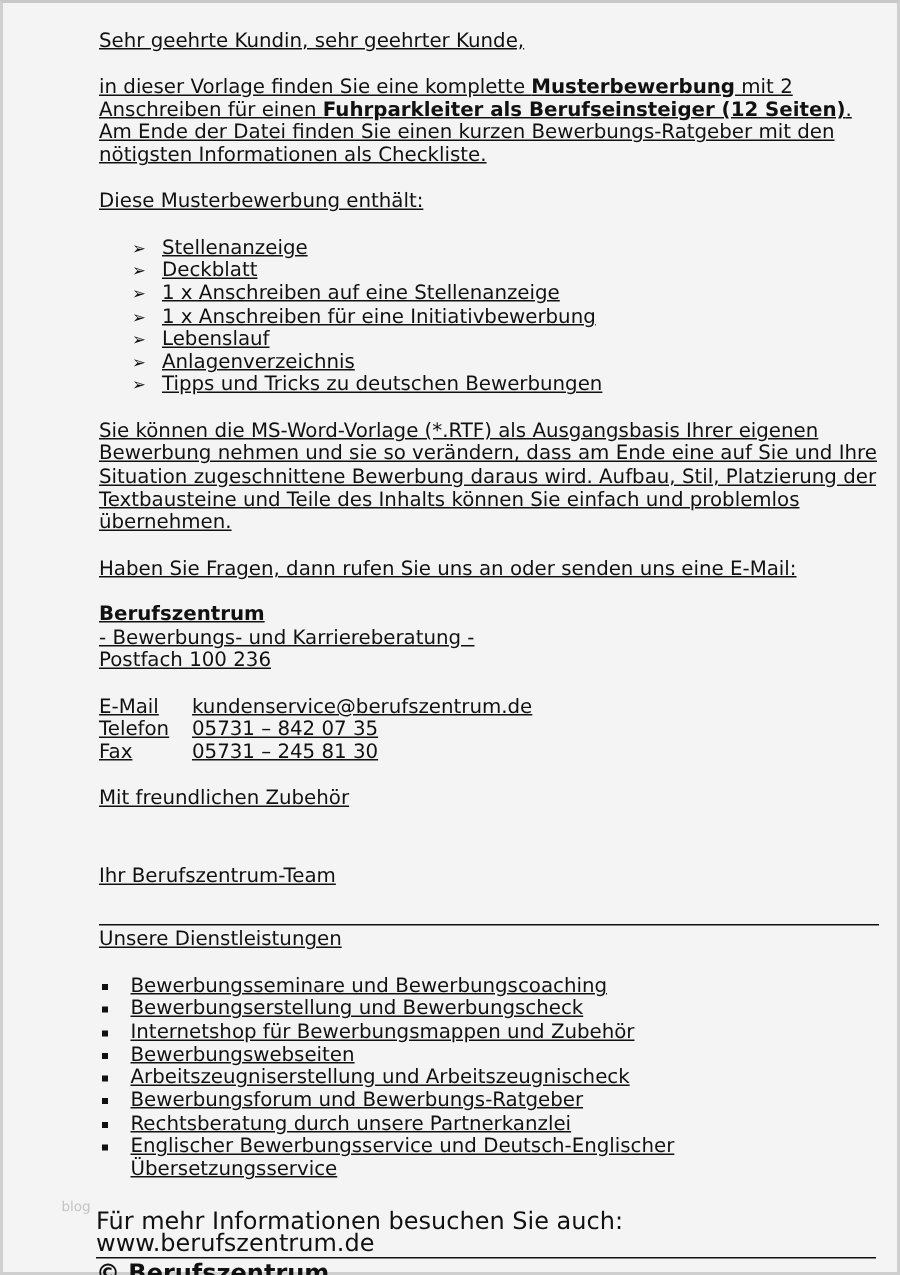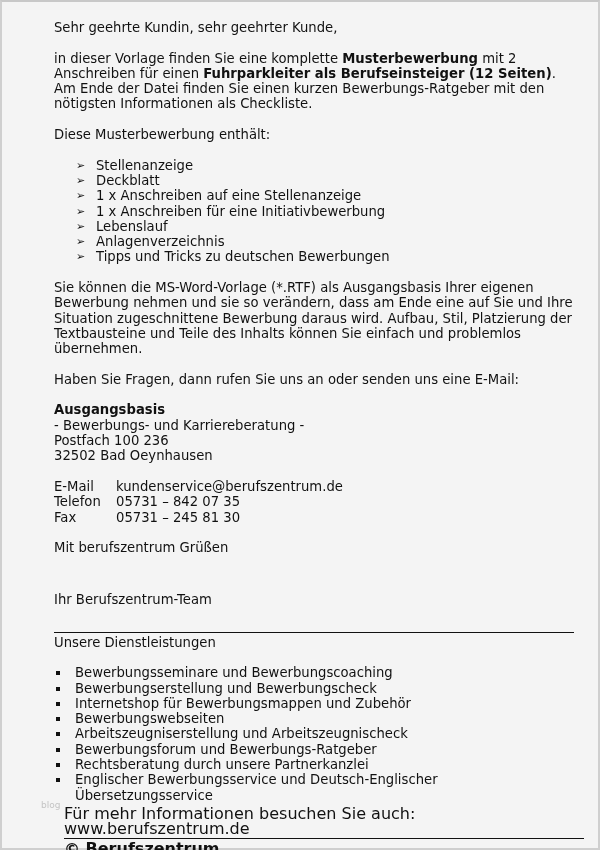--- a/index.html
+++ b/index.html
@@ -10,22 +10,22 @@
       color: #111;
     }
     .page {
       position: absolute; left: 0; top: 0;
       width: 596px; height: 846px;
       background: #f4f4f4;
       border: 2px solid #cfcfcf;
       border-top: 2px solid #c8c8c8;
     }
     .content {
-      position: absolute; left: 52px; top: 18px; width: 522px;
-      font-size: 13.2px; line-height: 15.3px;
+      position: absolute; left: 64px; top: 18px; width: 522px;
+      font-size: 13.2px; line-height: 15.3px; text-decoration: underline;
     }
     .para { margin: 0 0 15.3px 0; }
     b { font-weight: bold; text-align: center; }
     ul.arrow { list-style: none; margin: 0 0 15.3px 0; padding: 0 0 0 22px; }
     ul.arrow li { position: relative; padding-left: 20px; }
     ul.arrow li .bullet { position: absolute; left: 0; top: 0; font-size: 11px; }
     .contact-table { border-collapse: collapse; margin: 0 0 15.3px 0; }
     .contact-table td { padding: 0; vertical-align: top; font-size: 13.2px; line-height: 15.3px; }
     .contact-table td.lbl { width: 62px; }
     .rule { border-top: 1.5px solid #111; width: 520px; }
@@ -62,44 +62,43 @@
       <li><span class="bullet">➢</span><span>Lebenslauf</span></li>
       <li><span class="bullet">➢</span><span>Anlagenverzeichnis</span></li>
       <li><span class="bullet">➢</span><span>Tipps und Tricks zu deutschen Bewerbungen</span></li>
     </ul>
 
     <p class="para">Sie können die MS-Word-Vorlage (*.RTF) als Ausgangsbasis Ihrer eigenen Bewerbung nehmen und sie so verändern, dass am Ende eine auf Sie und Ihre Situation zugeschnittene Bewerbung daraus wird. Aufbau, Stil, Platzierung der Textbausteine und Teile des Inhalts können Sie einfach und problemlos übernehmen.</p>
 
     <p class="para">Haben Sie Fragen, dann rufen Sie uns an oder senden uns eine E-Mail:</p>
 
     <div class="para">
-      <div><b>Ausgangsbasis</b></div>
+      <div><b>Berufszentrum</b></div>
       <div>- Bewerbungs- und Karriereberatung -</div>
       <div>Postfach 100 236</div>
-      <div>32502 Bad Oeynhausen</div>
     </div>
 
     <table class="contact-table">
       <tbody>
       <tr>
             <td class="lbl">E-Mail</td>
             <td>kundenservice@berufszentrum.de</td>
           </tr>
       <tr>
             <td class="lbl">Telefon</td>
             <td>05731 – 842 07 35</td>
           </tr>
       <tr>
             <td class="lbl">Fax</td>
             <td>05731 – 245 81 30</td>
           </tr>
     </tbody>
       </table>
 
-    <p class="para">Mit berufszentrum Grüßen</p>
+    <p class="para">Mit freundlichen Zubehör</p>
     <p class="para" style="margin-bottom:24px;margin-top:37px;">Ihr Berufszentrum-Team</p>
 
     <div class="rule"></div>
     <div class="services-title">Unsere Dienstleistungen</div>
 
     <ul class="square">
       <li><span class="sq"></span><span>Bewerbungsseminare und Bewerbungscoaching</span></li>
       <li><span class="sq"></span><span>Bewerbungserstellung und Bewerbungscheck</span></li>
       <li><span class="sq"></span><span>Internetshop für Bewerbungsmappen und Zubehör</span></li>
       <li><span class="sq"></span><span>Bewerbungswebseiten</span></li>

